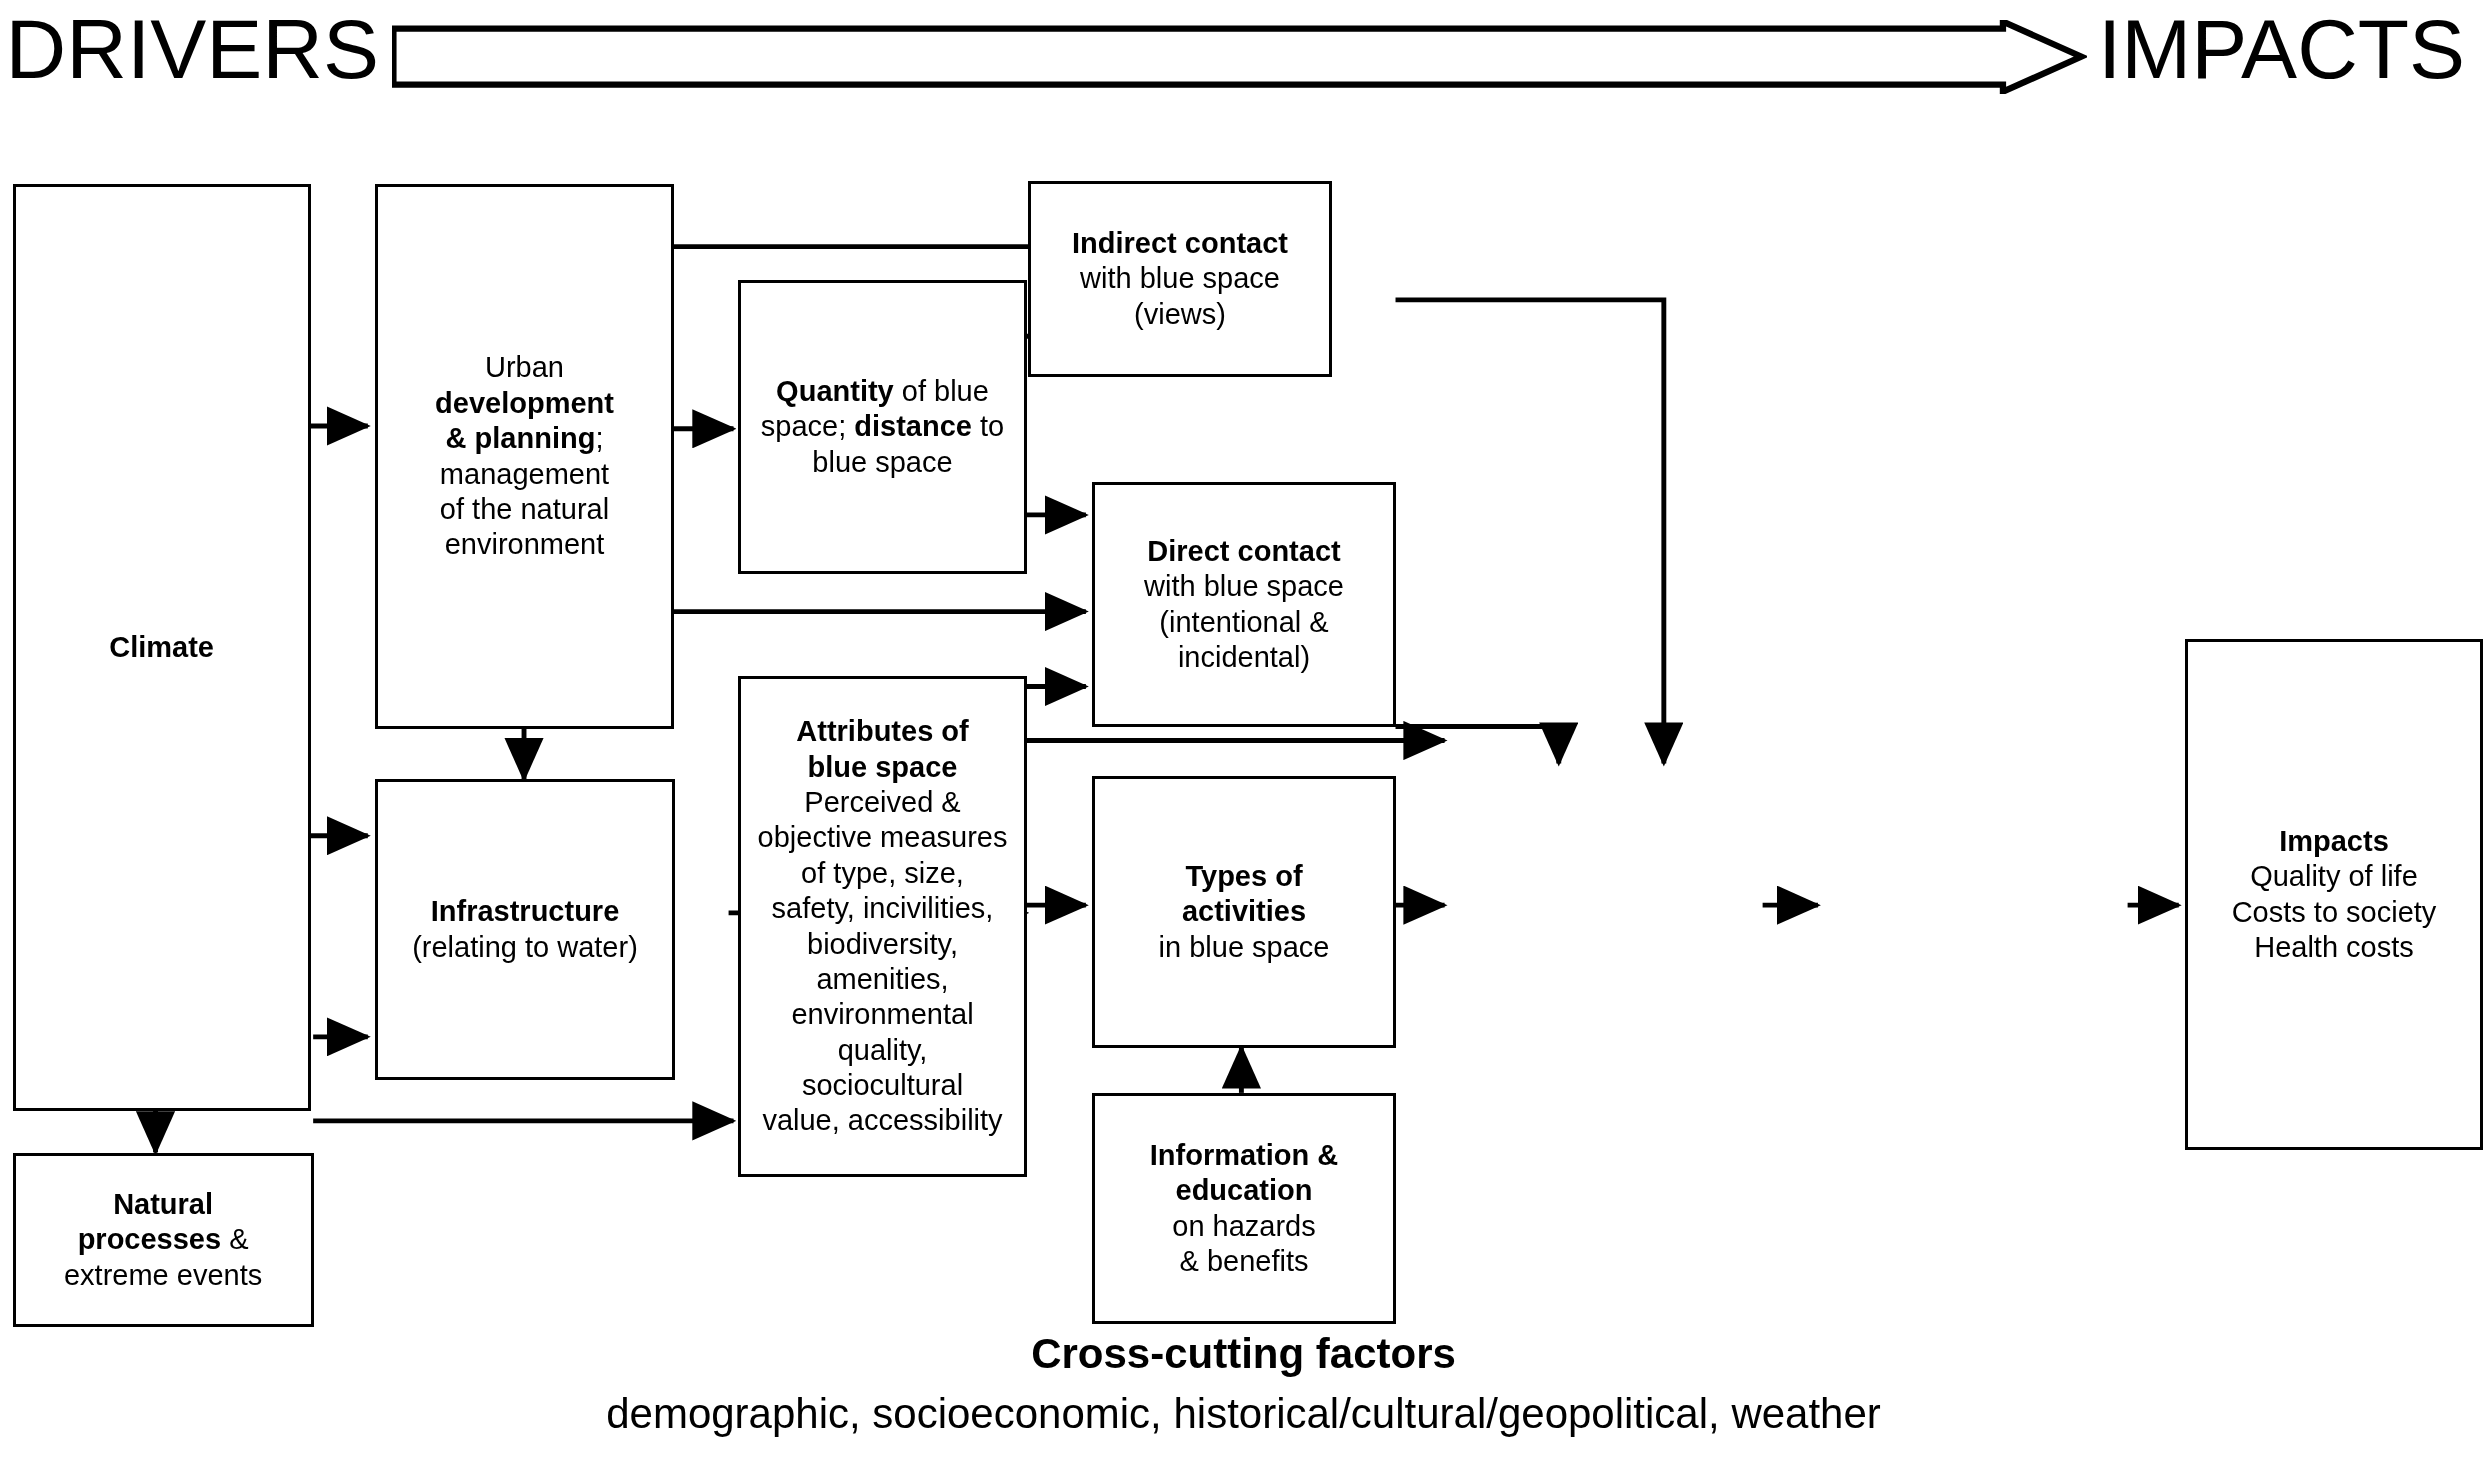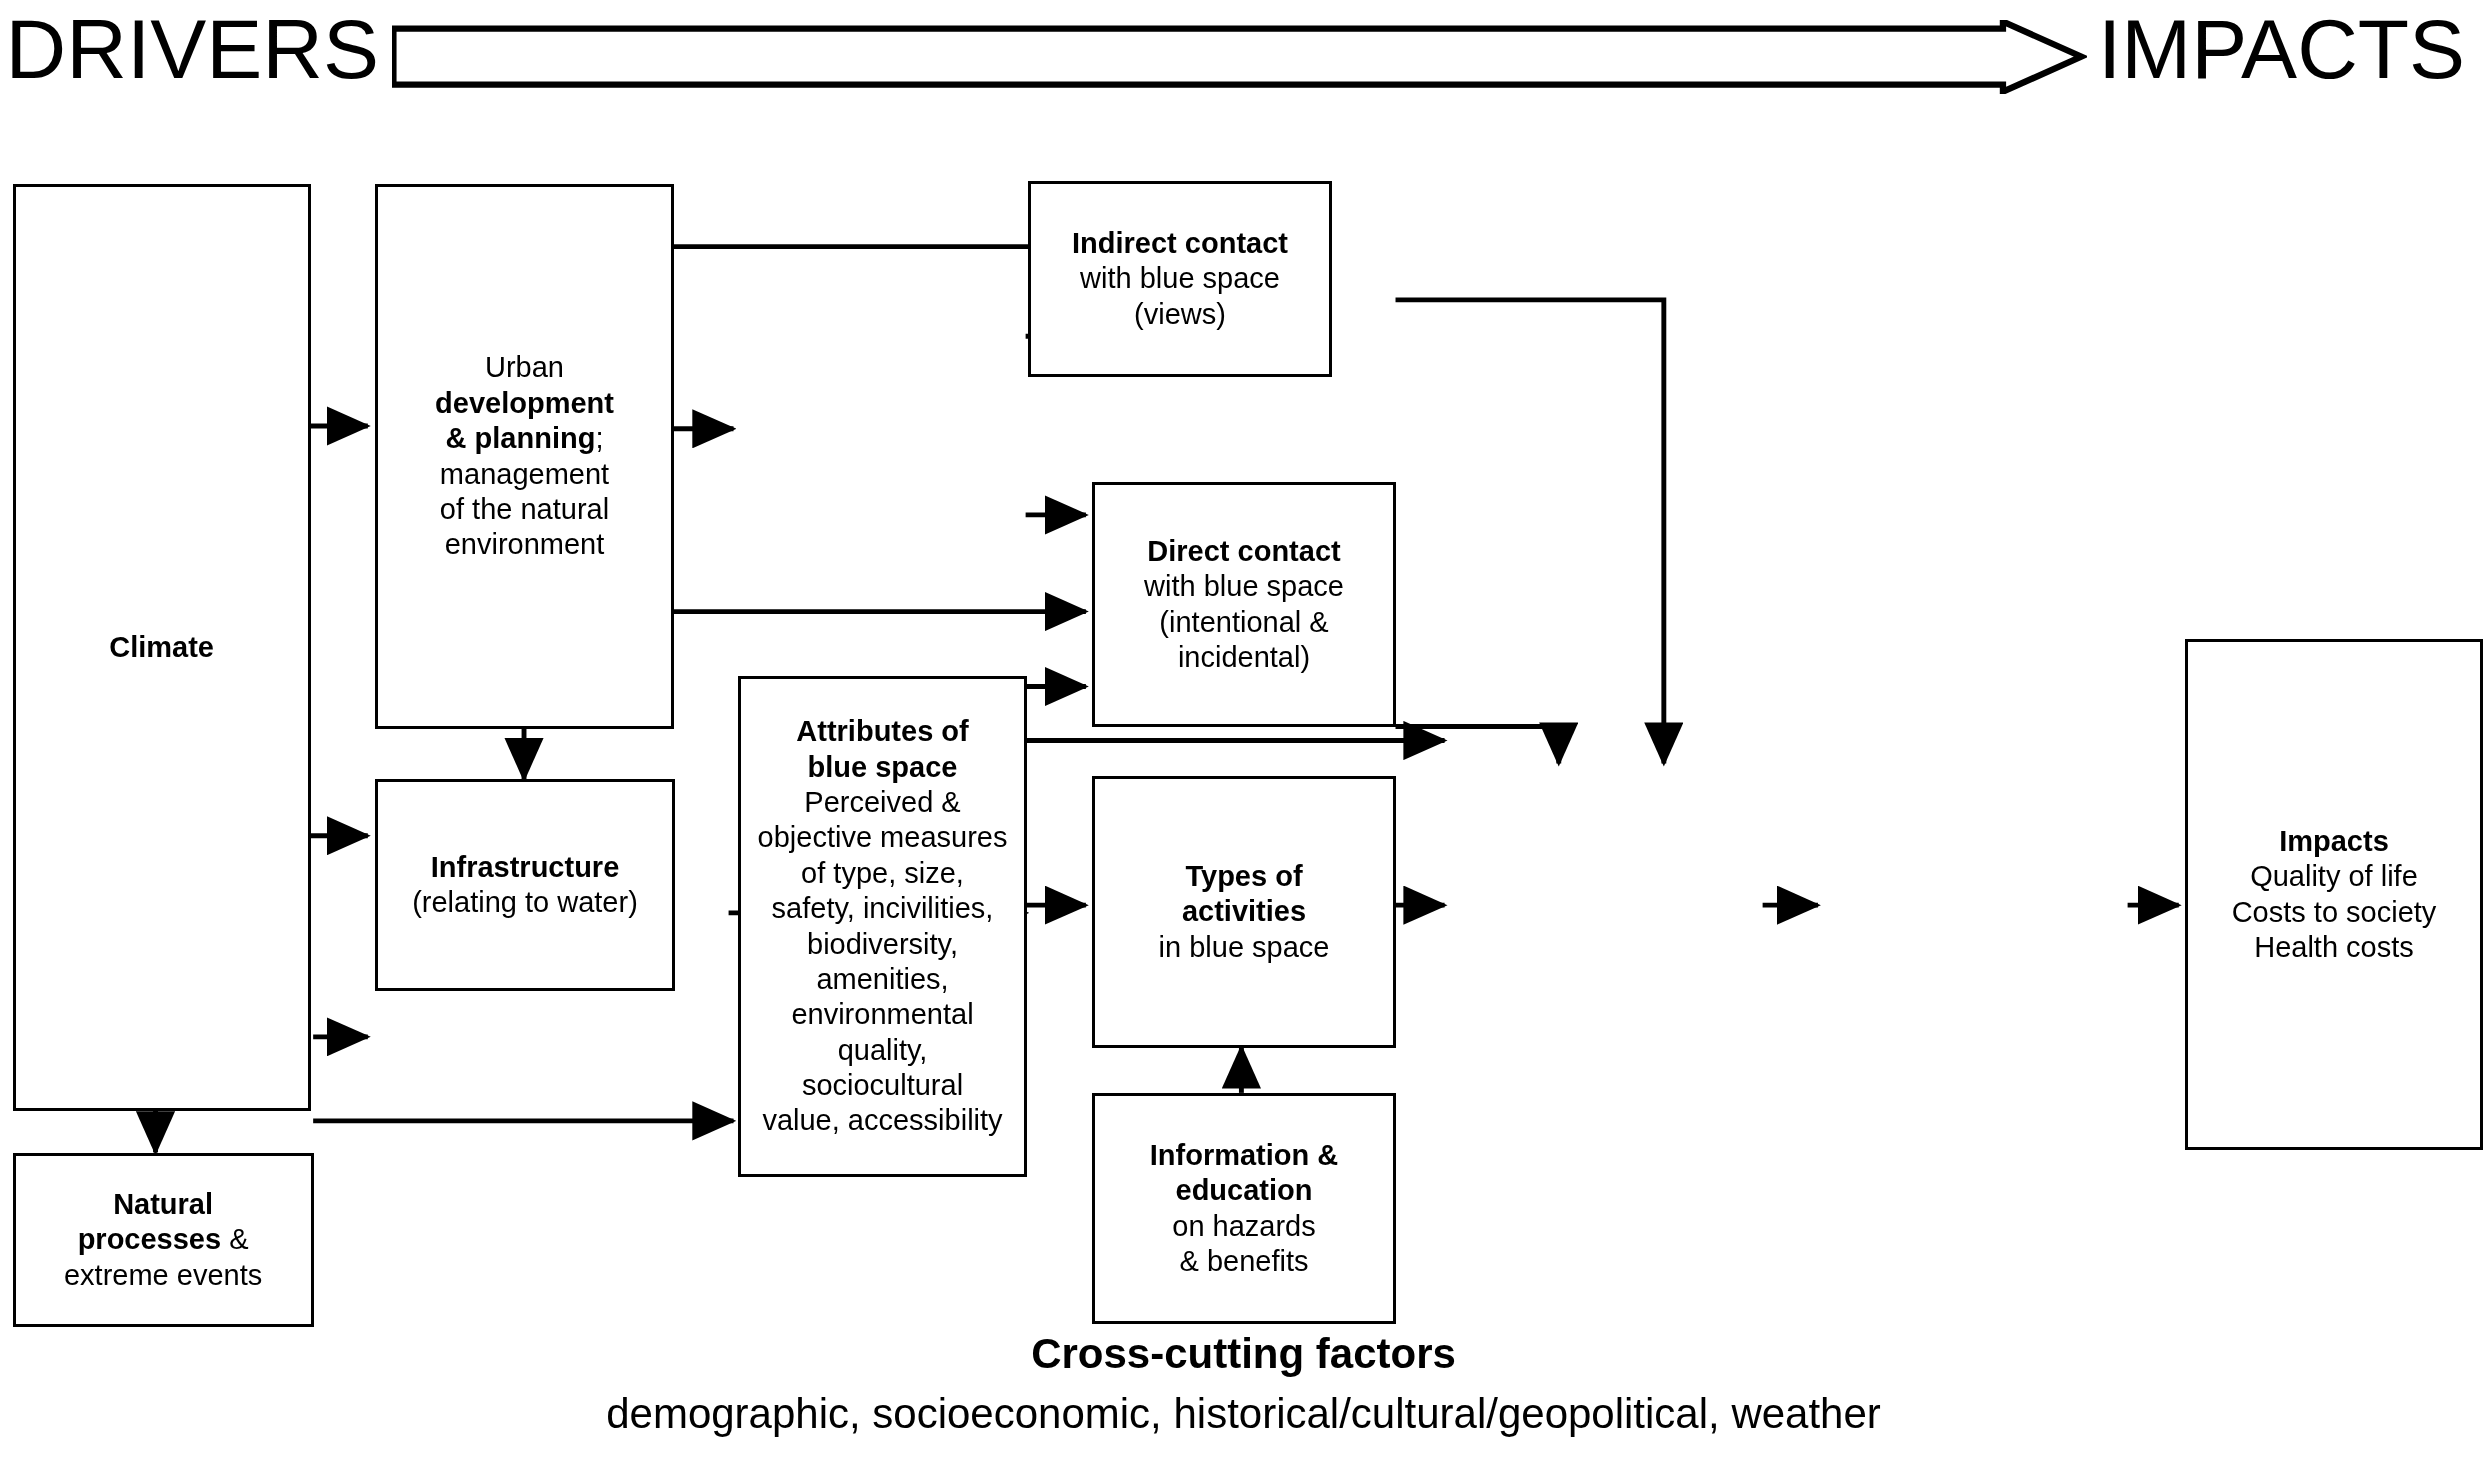--- a/index.html
+++ b/index.html
@@ -158,27 +158,34 @@
   </div>
 
   <div class="node" id="n-urban" style="left:375px; top:184px; width:299px; height:545px;">
     <div class="txt">
       <span>Urban</span><br>
       <b>development<br>&amp; planning</b><span>;</span><br>
       <span>management<br>of the natural<br>environment</span>
     </div>
   </div>
 
-  <div class="node" id="n-infra" style="left:375px; top:779px; width:300px; height:212px;">
+  <div class="node" id="n-infra" style="left:375px; top:779px; width:300px; height:301px;">
     <div class="txt">
       <b>Infrastructure</b><br>
       <span>(relating to water)</span>
     </div>
   </div>
 
+  <div class="node" id="n-quantity" style="left:738px; top:280px; width:289px; height:294px;">
+    <div class="txt">
+      <b>Quantity</b><span> of blue</span>
+      <span>space; </span><b>distance</b>
+      <span>to blue space</span>
+    </div>
+  </div>
 
   <div class="node" id="n-attributes" style="left:738px; top:648px; width:289px; height:501px;margin-top:28px;">
     <div class="txt">
       <b>Attributes of<br>blue space</b><br>
       <span>Perceived &amp;<br>objective measures<br>of type, size,<br>safety, incivilities,<br>biodiversity,<br>amenities,<br>environmental<br>quality,<br>sociocultural<br>value, accessibility</span>
     </div>
   </div>
 
   <div class="node" id="n-indirect" style="left:1028px; top:181px; width:304px; height:196px;">
     <div class="txt">

